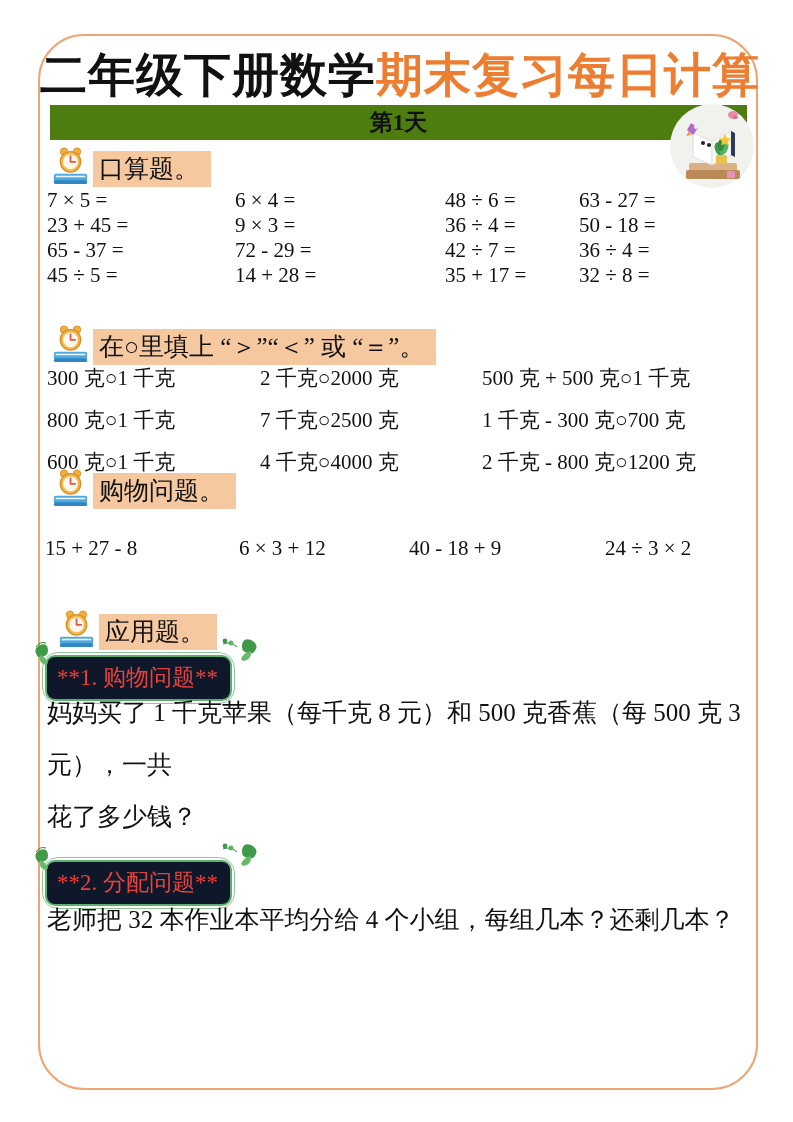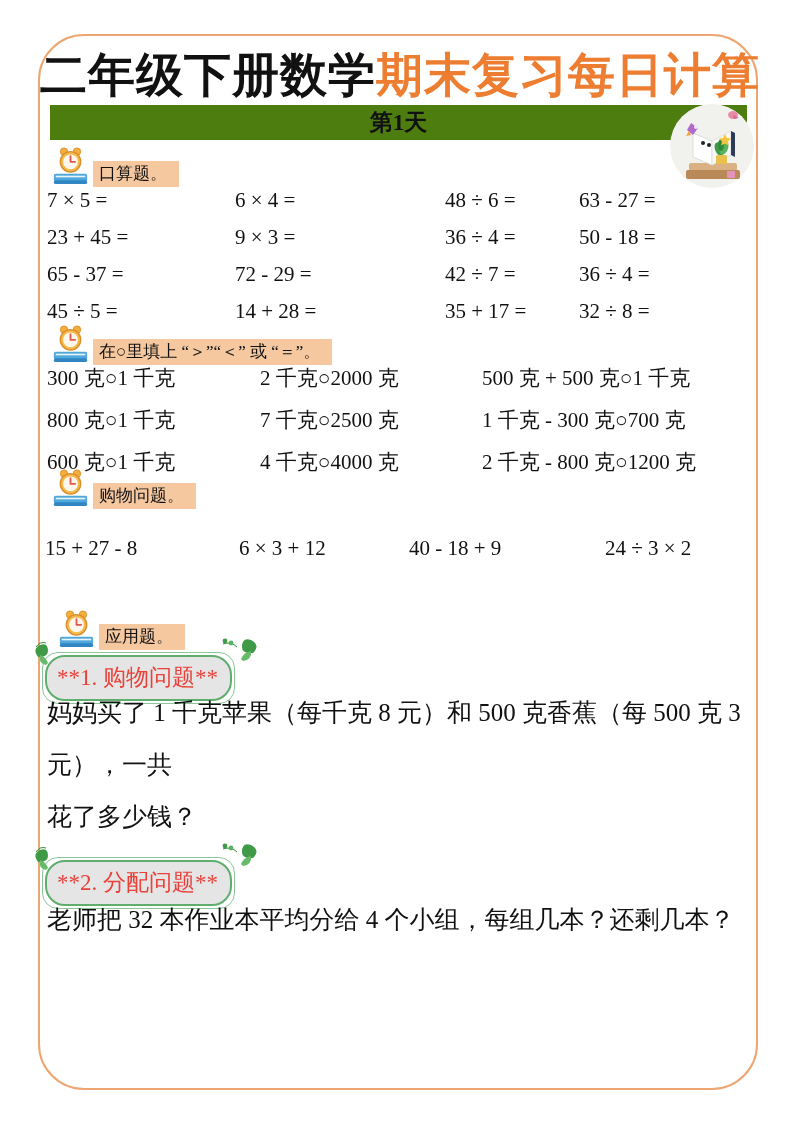--- a/index.html
+++ b/index.html
@@ -8,37 +8,37 @@
   .frame { position:absolute; left:38px; top:34px; width:720px; height:1056px;
     border:2px solid #EDA672; border-radius:46px; background:#fff; }
   .title { position:absolute; left:0; top:8px; width:100%; 
     font-size:47px; font-weight:900; letter-spacing:1px; white-space:nowrap; }
   .title .t-orange { color:#ED7D31; }
   .banner { position:absolute; left:10px; top:69px; width:697px; height:35px;
     background:#4d7c0f; text-align:center; font-size:23px; font-weight:bold;
     line-height:35px; }
   .mascot { position:absolute; left:627px; top:65px; width:90px; height:90px; }
   .sec-head { position:absolute; display:flex; align-items:flex-end; gap:4px; }
-  .sec-head .hl { background:#F6C8A0; font-size:17px; padding:2px 12px 3px 6px;
+  .sec-head .hl { background:#F6C8A0; font-size:25px; padding:2px 12px 3px 6px;
     line-height:1.25; white-space:nowrap; }
   .icon-cb { width:37px; height:43px; flex:0 0 auto; }
   .grid-oral { position:absolute; left:7px; top:152px; width:700px;
-    display:grid; grid-template-columns:188px 210px 134px auto; row-gap:12px;
+    display:grid; grid-template-columns:188px 210px 134px auto; 
     font-size:21px; }
   .grid-cmp { position:absolute; left:7px; top:328px; width:706px;
     display:grid; grid-template-columns:213px 222px auto; row-gap:14px;
     font-size:21px; }
   .row-step { position:absolute; left:5px; top:500px; width:706px;
     display:grid; grid-template-columns:194px 170px 196px auto; font-size:21px; }
   .cell { white-space:nowrap; }
   .badge { position:absolute; }
   .badge-outer { border:1.5px solid #8CC79A; border-radius:16px; padding:2px;
     background:#fff; }
-  .badge-inner { border:2px solid #5FAE6E; border-radius:20px;
-    padding:5px 12px 6px 10px; background:#e5e5e5; }
+  .badge-inner { border:2px solid #5FAE6E; border-radius:10px;
+    padding:5px 12px 6px 10px; background:#0f172a; }
   .badge-label { color:#E9423B; font-size:23px; white-space:nowrap; }
   .leaf { position:absolute; width:46px; height:34px; }
   .leaf.tl { left:-10px; top:-13px; }
   .leaf.tr { right:-26px; top:-15px; transform:scaleX(-1); }
   .wp-text { position:absolute; left:7px; width:706px; font-size:25px;
     line-height:52px; white-space:pre-line; }
 </style>
 </head>
 <body>
 

